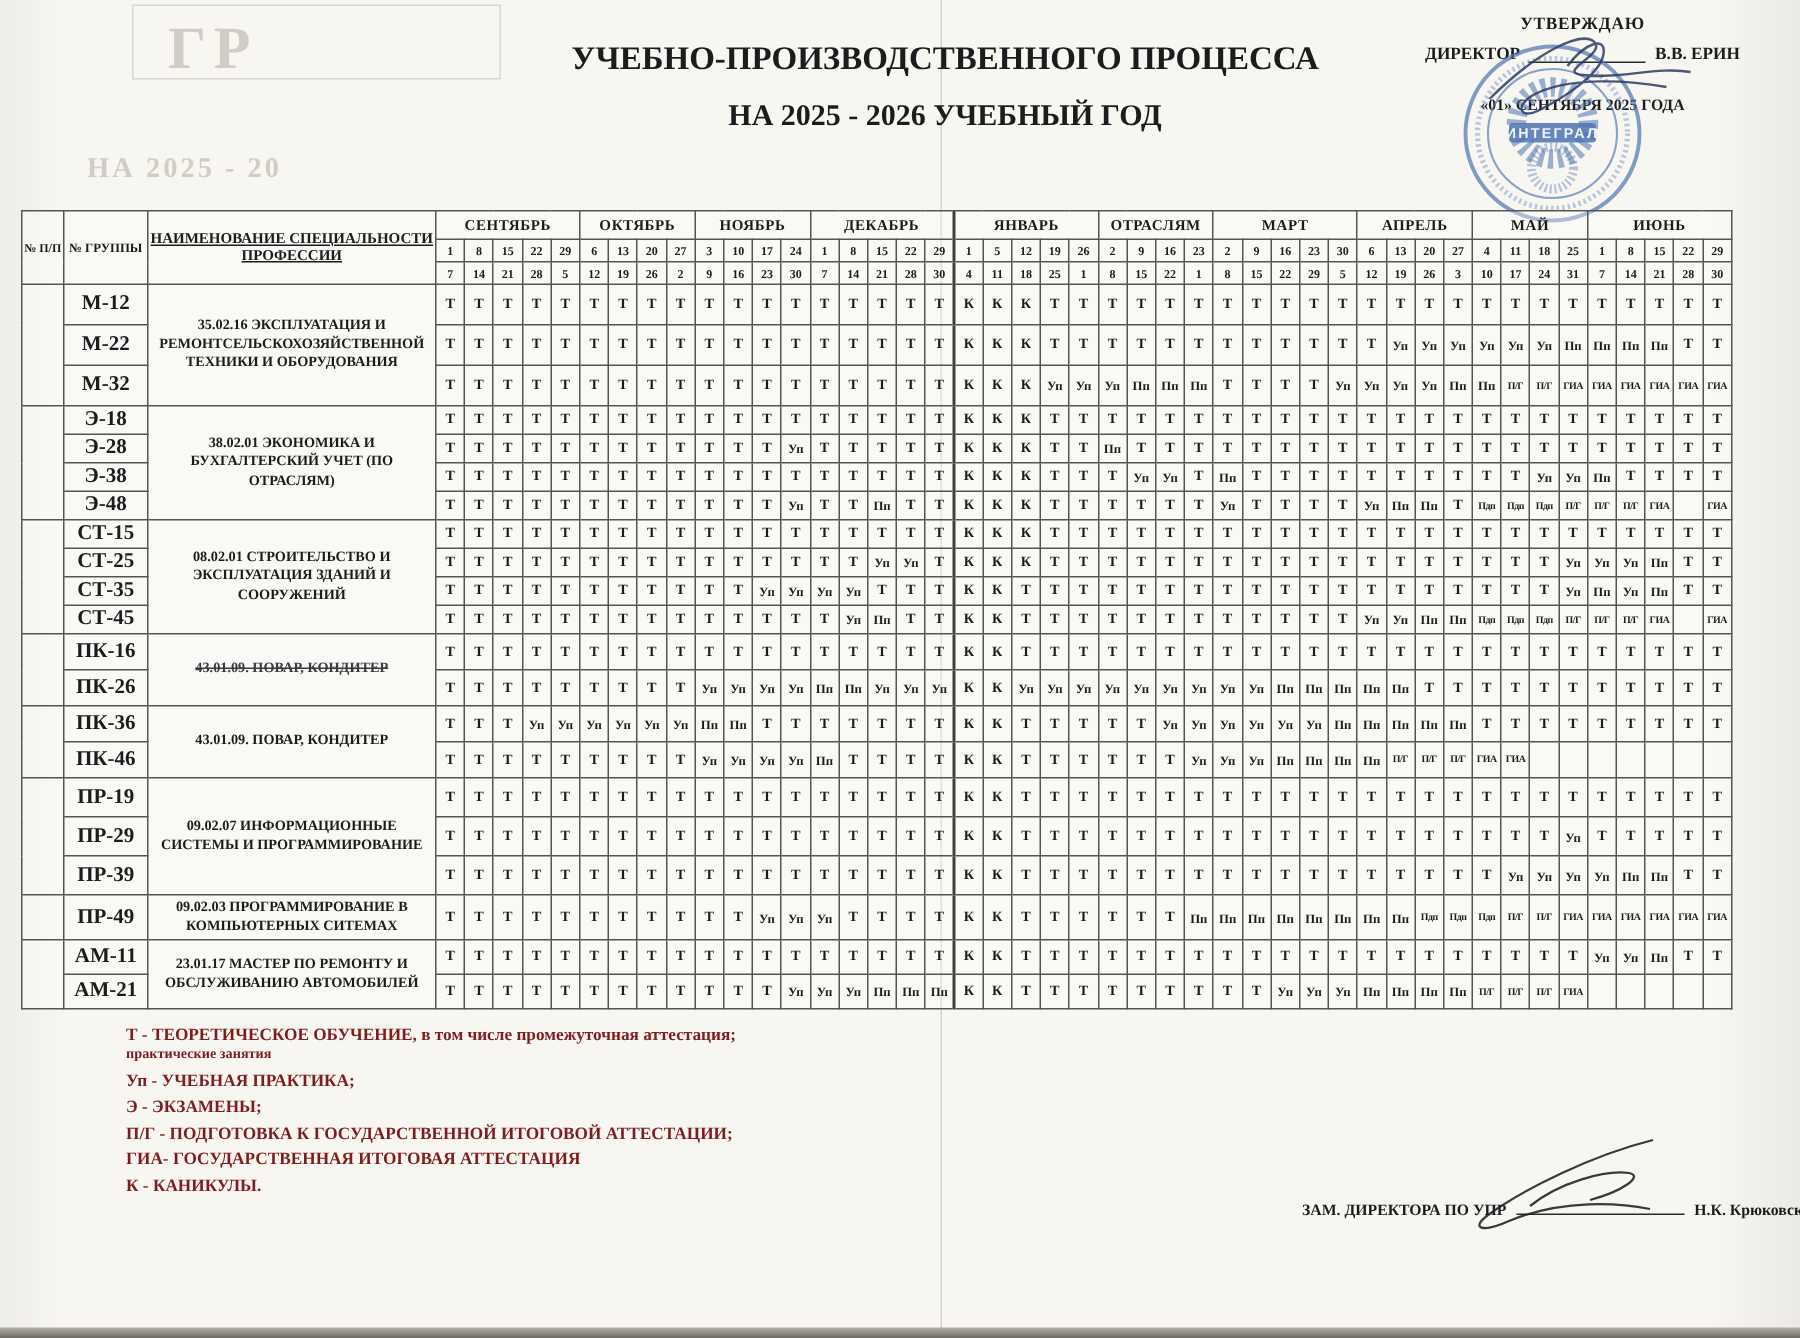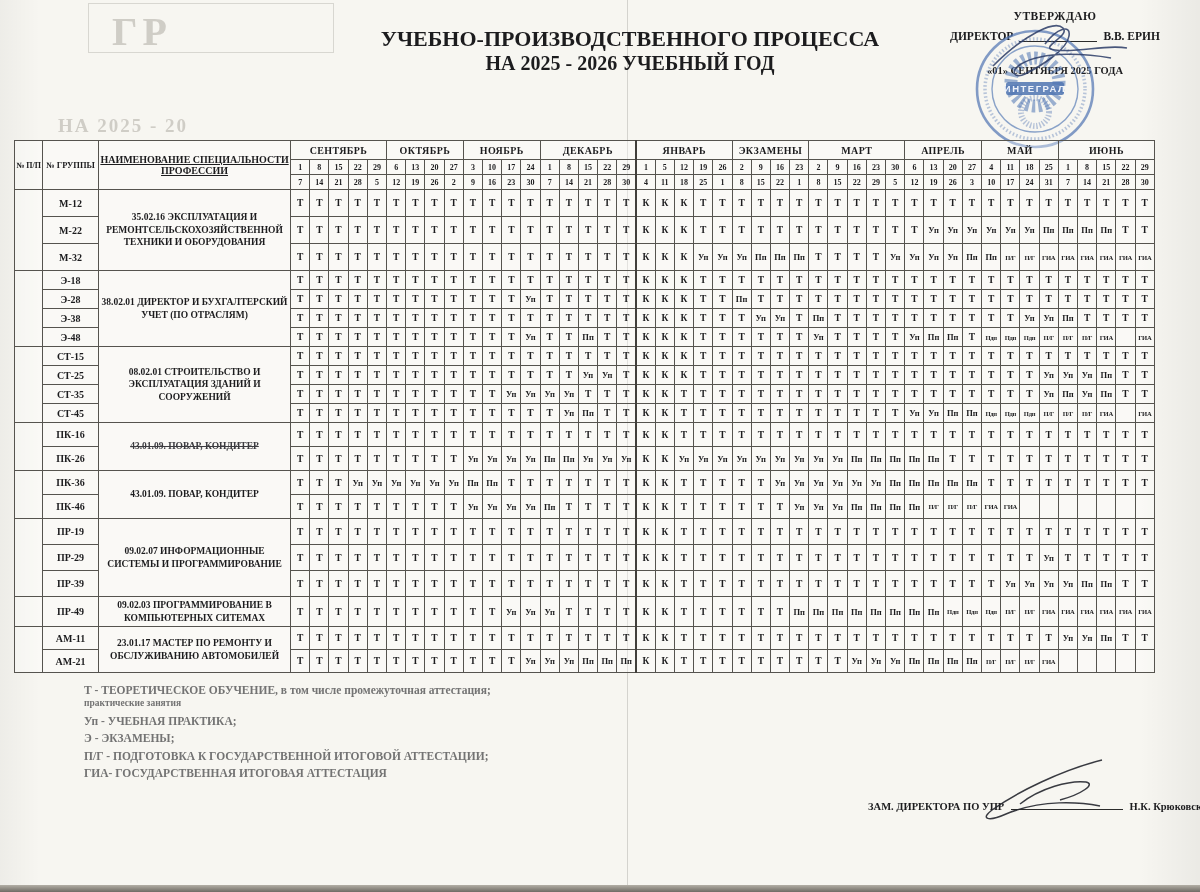--- a/index.html
+++ b/index.html
@@ -13,21 +13,21 @@
   .seam-line{position:absolute;left:627px;top:0;width:1px;height:892px;background:rgba(90,88,82,.22);}
 
   
   .ghost{position:absolute;color:rgba(115,110,100,.30);font-weight:bold;white-space:nowrap;}
   .ghost-box{position:absolute;left:88px;top:3px;width:244px;height:48px;border:1.5px solid rgba(110,105,95,.22);}
 
   
   .title{position:absolute;left:330px;top:18px;width:600px;text-align:center;font-weight:bold;}
   .title .l1{font-size:38px;letter-spacing:3px;}
   .title .l2{font-size:22px;margin-top:8px;}
-  .title .l3{font-size:20px;}
+  .title .l3{font-size:20px;margin-top:14px;}
 
   
   .approval{position:absolute;left:930px;top:10px;width:250px;font-weight:bold;text-align:center;}
   .approval .a1{font-size:11.5px;letter-spacing:.5px;}
   .approval .a2{display:flex;align-items:flex-end;justify-content:center;gap:6px;font-size:11.5px;margin-top:8px;}
   .approval .sig-line{display:inline-block;width:78px;border-bottom:1.2px solid #2b2b2b;height:10px;}
   .approval .a3{font-size:10.5px;margin-top:23px;}
   .stamp{position:absolute;left:968px;top:22px;}
   .dir-scrawl{position:absolute;left:985px;top:14px;}
 
@@ -35,47 +35,47 @@
   #schedule-table{position:absolute;left:14px;top:140px;border-collapse:collapse;table-layout:fixed;width:1141px;
         background:rgba(255,255,255,.35);}
   #schedule-table td,#schedule-table th{border:1px solid #56544f;padding:0;text-align:center;
         vertical-align:middle;overflow:hidden;font-weight:bold;}
   th.c-pp{font-size:8px;}
   th.c-gr{font-size:8.5px;}
   th.c-name{font-size:10px;padding:0 6px;text-decoration:underline;}
   th.mon{font-size:10px;letter-spacing:.4px;height:18px;}
   th.wknum{font-size:8px;height:14px;font-weight:bold;}
   td.pp{background:transparent;}
-  td.grp{font-size:10px;}
+  td.grp{font-size:14px;}
   td.spec{font-size:9.5px;line-height:1.3;padding:0 4px;}
   td.spec.struck{text-decoration:line-through;color:#3c3c40;}
   td.wk{font-size:9.5px;}
   td.wk.mid{font-size:8.5px;}
   td.wk.small{font-size:6.6px;letter-spacing:-.3px;}
   .seam{border-right:2.5px solid #413f3b !important;}
 
   
-  .legend{position:absolute;left:84px;top:684px;font-weight:bold;color:#737373;}
+  .legend{position:absolute;left:84px;top:684px;font-weight:bold;color:#7f1d1d;}
   .legend-line{font-size:11.5px;margin-bottom:5.5px;}
   .legend-line.sub{font-size:9.5px;margin-top:-4px;margin-bottom:7px;}
 
   
   .sig{position:absolute;left:868px;top:800px;font-weight:bold;font-size:10.5px;white-space:nowrap;}
   .sig .line{display:inline-block;width:112px;border-bottom:1.2px solid #2b2b2b;height:9px;margin:0 4px;}
   .krk-scrawl{position:absolute;left:962px;top:752px;}
 </style>
 </head>
 <body>
 
 <div class="page">
 
   <div class="seam-line"></div>
   <div class="ghost-box"></div>
   <div class="ghost" style="left:112px;top:8px;font-size:40px;letter-spacing:5px;">ГР</div>
-  <div class="ghost" style="left:58px;top:115px;font-size:19px;letter-spacing:2px;">НА 2025 - 20</div>
+  <div class="ghost" style="left:58px;top:102px;font-size:19px;letter-spacing:2px;">НА 2025 - 20</div>
 
   <div class="title">
     <div class="l2">УЧЕБНО-ПРОИЗВОДСТВЕННОГО ПРОЦЕССА</div>
     <div class="l3">НА 2025 - 2026 УЧЕБНЫЙ ГОД</div>
   </div>
 
   <div class="approval">
     <div class="a1">УТВЕРЖДАЮ</div>
     <div class="a2">
       <span>ДИРЕКТОР</span>
@@ -153,21 +153,21 @@
       <thead>
         <tr>
           <th class="c-pp" rowspan="3">№ П/П</th>
           <th class="c-gr" rowspan="3">№ ГРУППЫ</th>
           <th class="c-name" rowspan="3">НАИМЕНОВАНИЕ СПЕЦИАЛЬНОСТИ ПРОФЕССИИ</th>
           <th class="mon" colspan="5">СЕНТЯБРЬ</th>
           <th class="mon" colspan="4">ОКТЯБРЬ</th>
           <th class="mon" colspan="4">НОЯБРЬ</th>
           <th class="mon seam" colspan="5">ДЕКАБРЬ</th>
           <th class="mon" colspan="5">ЯНВАРЬ</th>
-          <th class="mon" colspan="4">ЭКЗАМЕНЫ</th>
+          <th class="mon" colspan="4">ОТРАСЛЯМ</th>
           <th class="mon" colspan="5">МАРТ</th>
           <th class="mon" colspan="4">АПРЕЛЬ</th>
           <th class="mon" colspan="4">МАЙ</th>
           <th class="mon" colspan="5">ИЮНЬ</th>
         </tr>
         <tr>
           <th class="wknum">1</th>
           <th class="wknum">8</th>
           <th class="wknum">15</th>
           <th class="wknum">22</th>
@@ -404,21 +404,21 @@
           <td class="wk small">ГИА</td>
           <td class="wk small">ГИА</td>
           <td class="wk small">ГИА</td>
           <td class="wk small">ГИА</td>
           <td class="wk small">ГИА</td>
           <td class="wk small">ГИА</td>
         </tr>
         <tr style="height:19px">
           <td class="pp" rowspan="4"></td>
           <td class="grp">Э-18</td>
-          <td class="spec" rowspan="4">38.02.01 ДИРЕКТОР И БУХГАЛТЕРСКИЙ УЧЕТ (ПО ОТРАСЛЯМ)</td>
+          <td class="spec" rowspan="4">38.02.01 ЭКОНОМИКА И БУХГАЛТЕРСКИЙ УЧЕТ (ПО ОТРАСЛЯМ)</td>
           <td class="wk">Т</td>
           <td class="wk">Т</td>
           <td class="wk">Т</td>
           <td class="wk">Т</td>
           <td class="wk">Т</td>
           <td class="wk">Т</td>
           <td class="wk">Т</td>
           <td class="wk">Т</td>
           <td class="wk">Т</td>
           <td class="wk">Т</td>
@@ -1289,20 +1289,21 @@
       </tbody>
     </table>
 
   <div class="legend">
     <div class="legend-line">Т - ТЕОРЕТИЧЕСКОЕ ОБУЧЕНИЕ, в том числе промежуточная аттестация;</div>
     <div class="legend-line sub">практические занятия</div>
     <div class="legend-line">Уп - УЧЕБНАЯ ПРАКТИКА;</div>
     <div class="legend-line">Э - ЭКЗАМЕНЫ;</div>
     <div class="legend-line">П/Г - ПОДГОТОВКА К ГОСУДАРСТВЕННОЙ ИТОГОВОЙ  АТТЕСТАЦИИ;</div>
     <div class="legend-line">ГИА- ГОСУДАРСТВЕННАЯ ИТОГОВАЯ АТТЕСТАЦИЯ</div>
+    <div class="legend-line">К - КАНИКУЛЫ.</div>
   </div>
 
   <div class="sig">
     <span>ЗАМ. ДИРЕКТОРА ПО УПР</span>
     <span class="line"></span>
     <span>Н.К. Крюковский</span>
   </div>
 
   <svg class="krk-scrawl" width="150" height="75" viewBox="0 0 150 75">
     <path d="M140 8 C 100 18, 55 40, 30 58 C 18 67, 26 70, 44 62 C 80 47, 118 50, 138 54 M 58 52 C 78 36, 108 28, 124 30 C 134 32, 120 42, 98 48" fill="none" stroke="#23262e" stroke-width="1.5" opacity=".9"></path>

